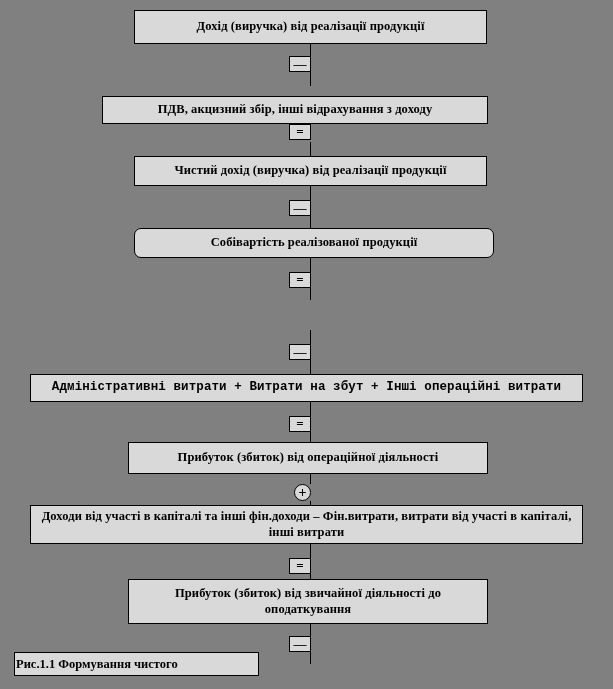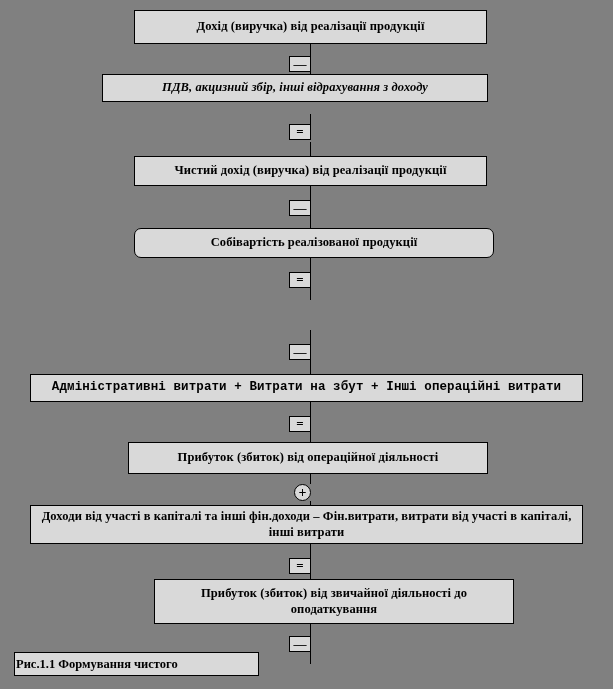--- a/index.html
+++ b/index.html
@@ -104,21 +104,21 @@
   <div class="connector" style="left:310px; top:652px; height:12px;"></div>
 
   <div class="box" style="left:134px; top:10px; width:353px; height:34px;">
     <span>Дохід  (виручка) від реалізації продукції</span>
   </div>
 
   <div class="op minus" style="left:289px; top:56px;">
     <span>—</span>
   </div>
 
-  <div class="box" style="left:102px; top:74px; width:386px; height:28px;font-style:italic;">
+  <div class="box" style="left:102px; top:96px; width:386px; height:28px;">
     <span>ПДВ, акцизний збір, інші відрахування з доходу</span>
   </div>
 
   <div class="op minus" style="left:289px; top:124px;">
     <span>=</span>
   </div>
 
   <div class="box" style="left:134px; top:156px; width:353px; height:30px;text-align:center;">
     <span>Чистий дохід (виручка) від реалізації продукції</span>
   </div>
@@ -157,21 +157,21 @@
   </div>
 
   <div class="box" style="left:30px; top:505px; width:553px; height:39px;">
     <span>Доходи від участі в капіталі та інші фін.доходи  – Фін.витрати, витрати від участі в капіталі, інші витрати</span>
   </div>
 
   <div class="op minus" style="left:289px; top:558px;">
     <span>=</span>
   </div>
 
-  <div class="box" style="left:128px; top:579px; width:360px; height:45px;margin-left:26px;">
+  <div class="box" style="left:128px; top:579px; width:360px; height:45px;">
     <span>Прибуток (збиток) від звичайної діяльності до оподаткування</span>
   </div>
 
   <div class="op minus" style="left:289px; top:636px;">
     <span>—</span>
   </div>
 
   <div class="caption" style="left:14px; top:652px; width:245px; height:24px;">
     <span>Рис.1.1 Формування чистого</span>
   </div>

